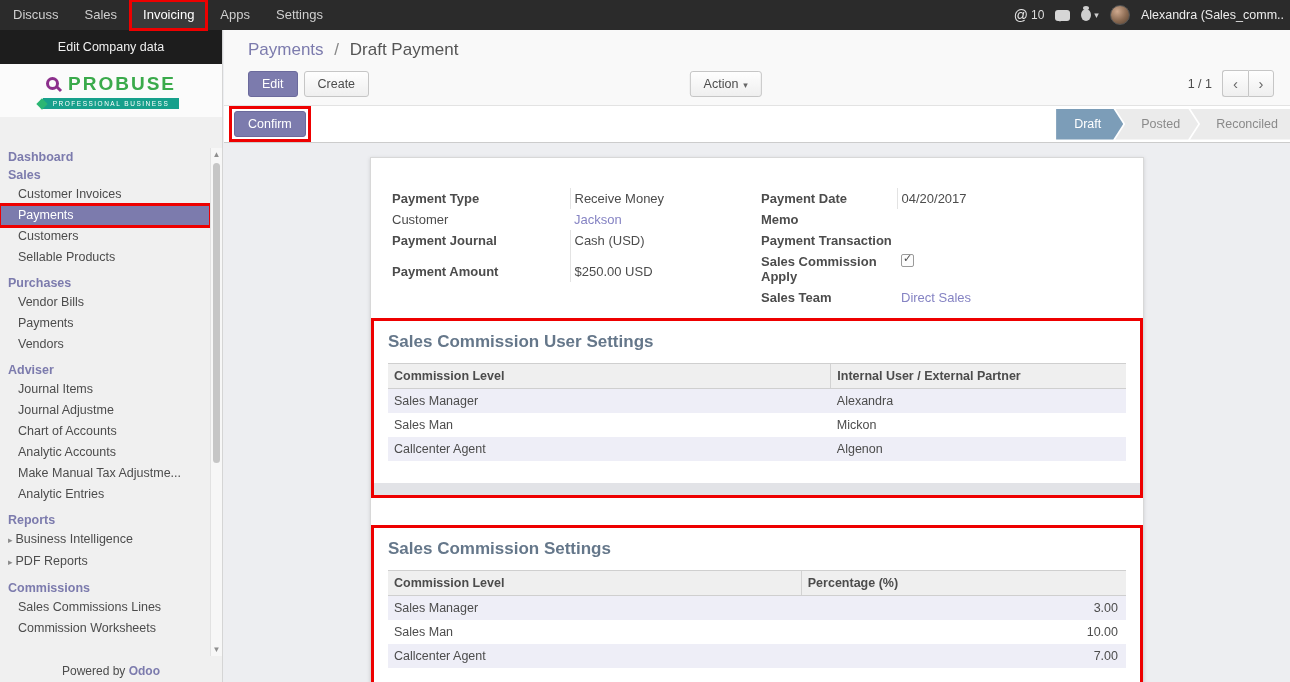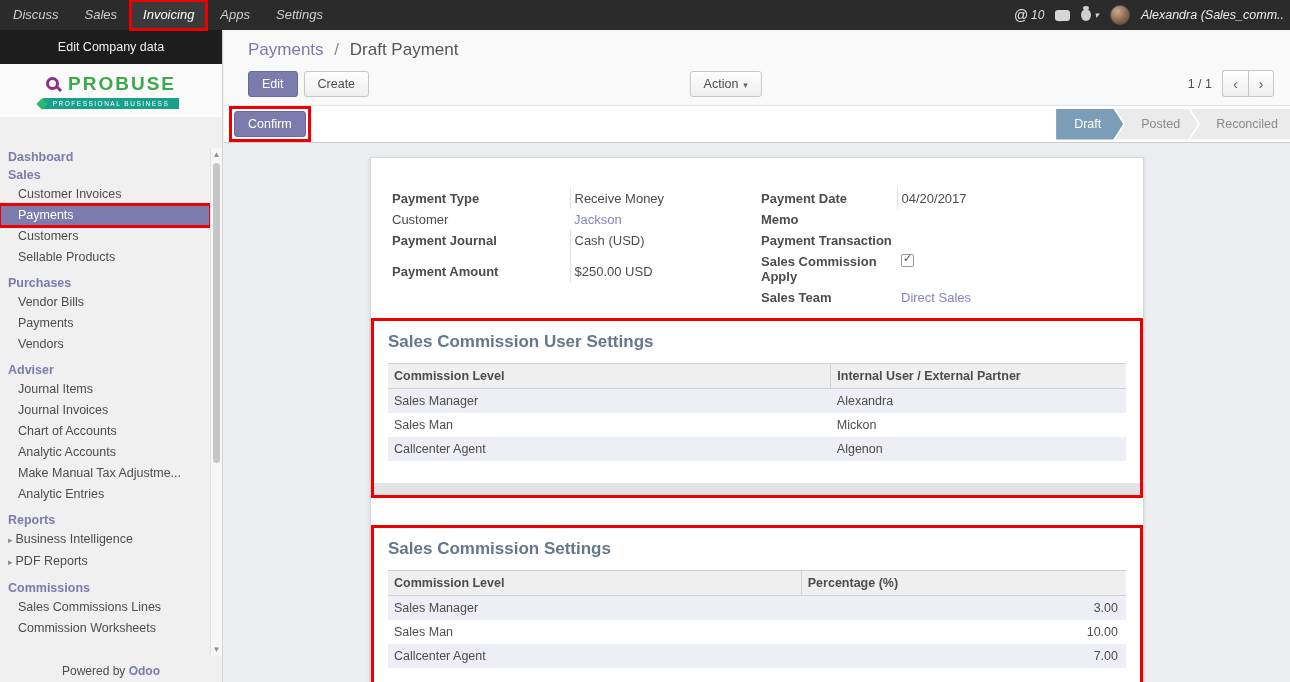--- a/index.html
+++ b/index.html
@@ -5,21 +5,21 @@
   * { margin:0; padding:0; box-sizing:border-box; }
   html,body { width:1290px; height:682px; }
   body {
     font-family:"Liberation Sans", sans-serif;
     font-size:13px; color:#4c4c4c;
     background:#edeef1; position:relative; overflow:hidden;
   }
 
   
   .topbar { position:absolute; top:0; left:0; right:0; height:30px; background:#2b2b2b;
-            display:flex; justify-content:space-between; z-index:20;font-style:italic; }
+            display:flex; justify-content:space-between; z-index:20; }
   .menu { display:flex; }
   .menu-item { color:#cfcfcf; padding:0 13px; line-height:30px; font-size:13px; cursor:pointer; white-space:nowrap; }
   .menu-item.active { color:#fff; background:#3a3a3a; outline:3px solid #ee0000; outline-offset:-2px; }
   .topbar-right { display:flex; align-items:center; gap:11px; padding-right:6px; color:#dedede; }
   .mention { display:flex; align-items:center; gap:3px; cursor:pointer; }
   .at { font-size:14px; color:#e6e6e6; }
   .count { font-size:12px; }
   .chat-icon { width:15px; height:11px; background:#d6d6d6; border-radius:3px; position:relative; display:inline-block; cursor:pointer; }
   .chat-icon::after { content:""; position:absolute; left:3px; bottom:-5px;
                       border:4px solid transparent; border-top-color:#d6d6d6; border-left-width:2px; border-right-width:2px; }
@@ -177,21 +177,21 @@
     <div class="nav-item">Customer Invoices</div>
     <div class="nav-item selected">Payments</div>
     <div class="nav-item">Customers</div>
     <div class="nav-item">Sellable Products</div>
     <div class="nav-header">Purchases</div>
     <div class="nav-item">Vendor Bills</div>
     <div class="nav-item">Payments</div>
     <div class="nav-item">Vendors</div>
     <div class="nav-header">Adviser</div>
     <div class="nav-item">Journal Items</div>
-    <div class="nav-item">Journal Invoices</div>
+    <div class="nav-item">Journal Adjustme</div>
     <div class="nav-item">Chart of Accounts</div>
     <div class="nav-item">Analytic Accounts</div>
     <div class="nav-item">Make Manual Tax Adjustme...</div>
     <div class="nav-item">Analytic Entries</div>
     <div class="nav-header">Reports</div>
     <div class="nav-item"><span class="tri">▸</span><span>Business Intelligence</span></div>
     <div class="nav-item"><span class="tri">▸</span><span>PDF Reports</span></div>
     <div class="nav-header">Commissions</div>
     <div class="nav-item">Sales Commissions Lines</div>
     <div class="nav-item">Commission Worksheets</div>

